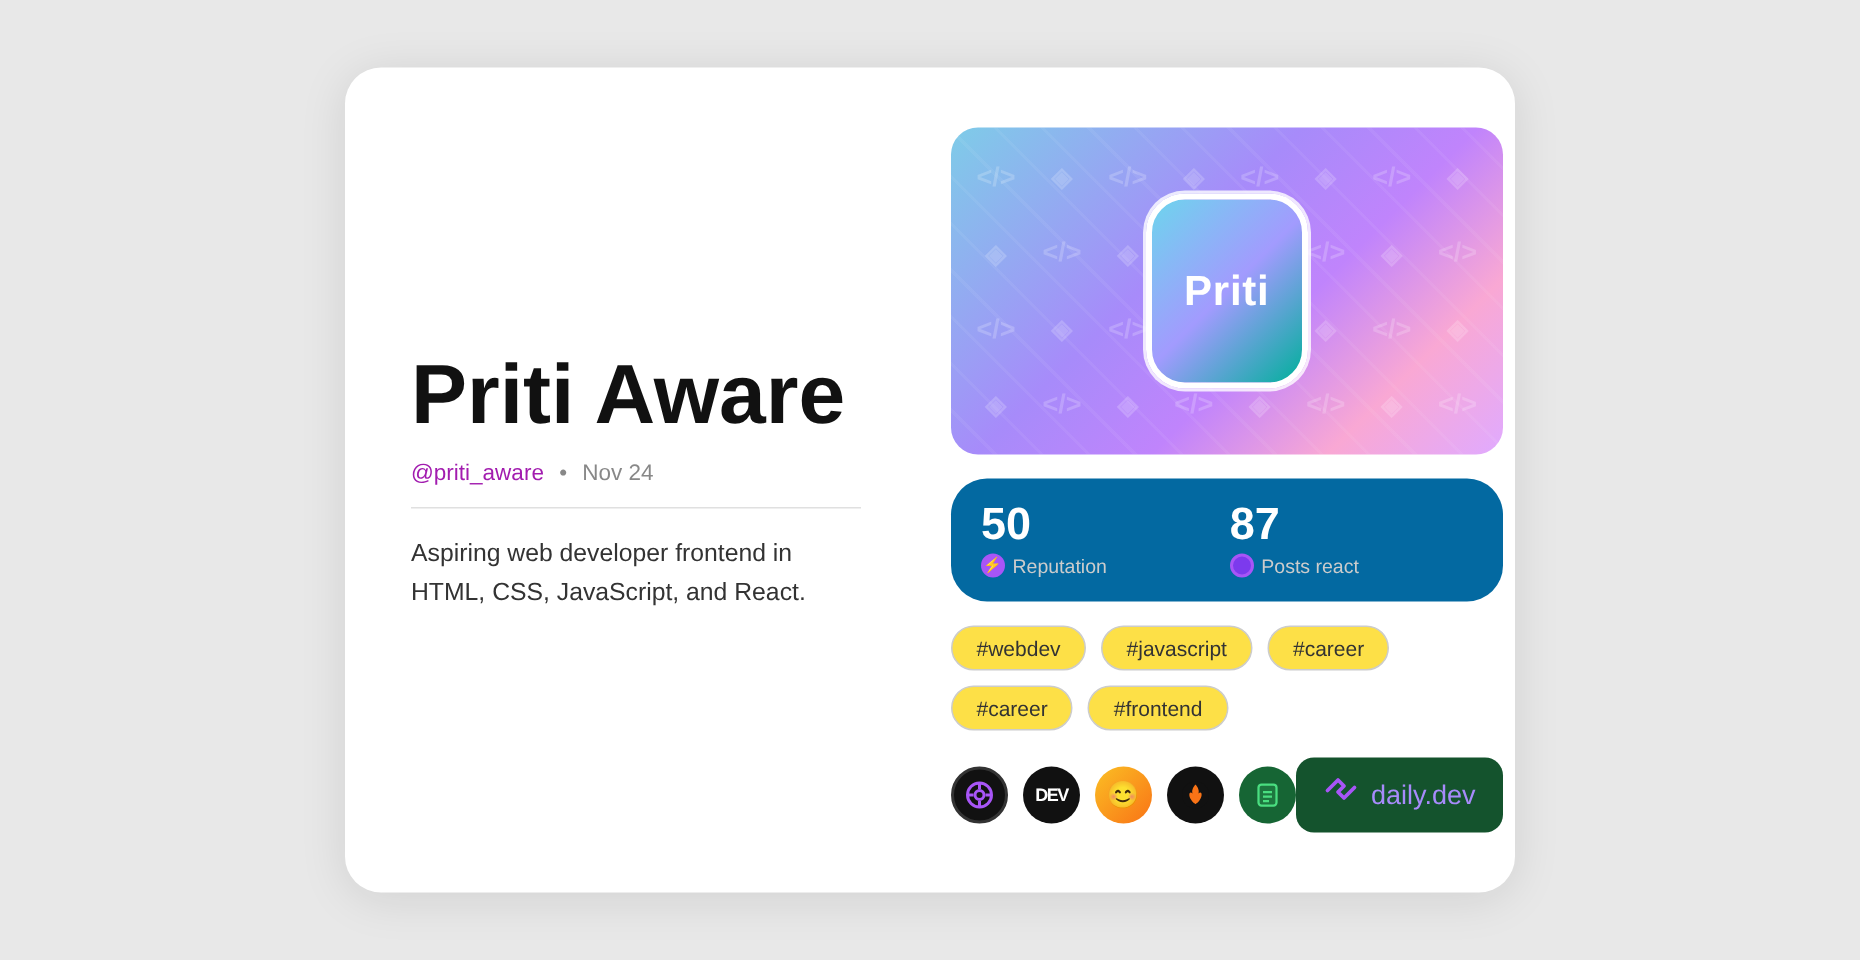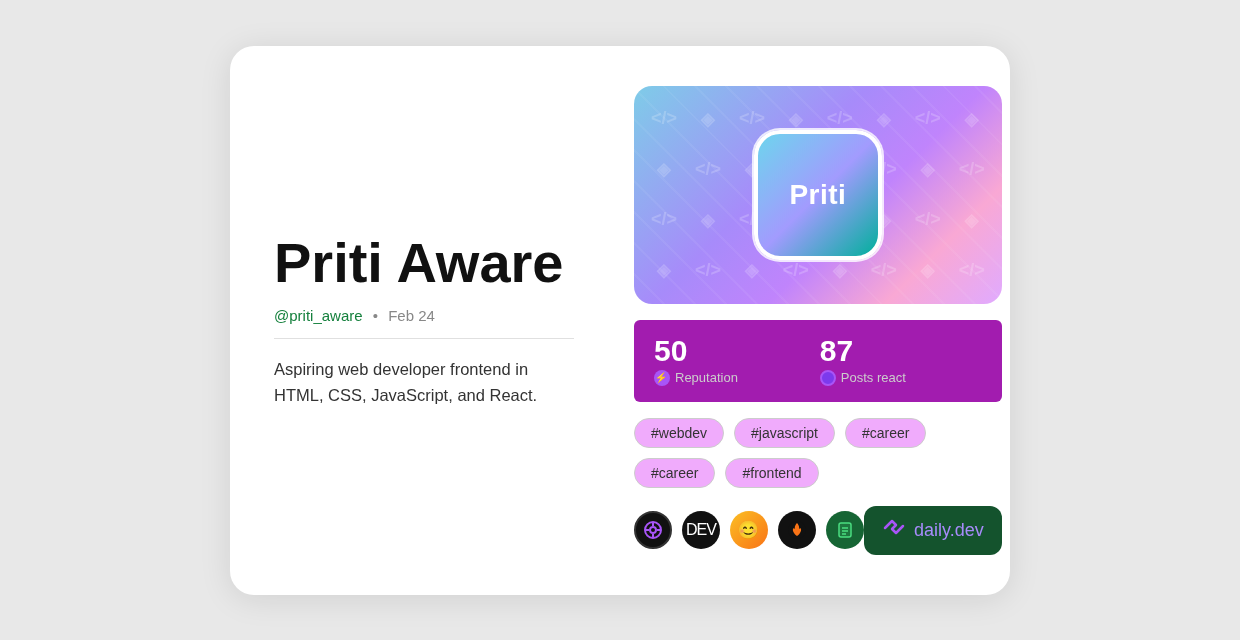--- a/index.html
+++ b/index.html
@@ -34,21 +34,21 @@
       font-weight: 800;
       color: #111;
       line-height: 1.1;
       margin-bottom: 14px;
     }
     .meta-row {
       font-size: 15px;
       color: #888;
       margin-bottom: 14px;
     }
-    .meta-row span.handle { color: #15803d; text-align: right; }
+    .meta-row span.handle { color: #a21caf; text-align: right; }
     .meta-row span.dot { margin: 0 6px; }
     .meta-row span.date { color: #888; }
     .divider {
       border: none;
       border-top: 1.5px solid #e0e0e0;
       margin-bottom: 18px;
     }
     .bio {
       font-size: 16.5px;
       color: #333;
@@ -100,40 +100,40 @@
       font-weight: 700;
     }
     .avatar-wrap {
       position: absolute;
       top: 50%;
       left: 50%;
       transform: translate(-50%, -50%);
       z-index: 2;
     }
     .avatar-outer {
-      width: 128px;
+      width: 108px;
       height: 130px;
       border-radius: 26px;
       border: 4px solid #fff;
       background: linear-gradient(135deg, #6dd5ed, #a29bfe, #00b09b);
       display: flex;
       align-items: center;
       justify-content: center;
       box-shadow: 0 0 0 2px rgba(255,255,255,0.8);
     }
     .avatar-name {
       font-size: 28px;
       font-weight: 800;
       color: #fff;
       letter-spacing: 0.5px;
     }
     
     .stats-bar {
-      background: #a21caf;
-      border-radius: 6px;
+      background: #0369a1;
+      border-radius: 24px;
       display: flex;
       flex-direction: row;
       align-items: center;
       padding: 16px 20px;
       gap: 4px;
     }
     .stat-item {
       flex: 1;
       display: flex;
       flex-direction: column;
@@ -173,21 +173,21 @@
       flex-wrap: wrap;
       gap: 10px;
     }
     .tag {
       border: 1.5px solid #ccc;
       border-radius: 20px;
       padding: 6px 16px;
       font-size: 14px;
       font-weight: 500;
       color: #333;
-      background: #f0abfc;
+      background: #fde047;
     }
     
     .sources-row {
       display: flex;
       flex-direction: row;
       align-items: center;
       justify-content: space-between;
       margin-top: 2px;
     }
     .source-icons {
@@ -241,21 +241,21 @@
 </head>
 <body>
 
 <div class="card">
 
   <div class="left-panel">
     <h1 class="name-title">Priti Aware</h1>
     <div class="meta-row">
       <span class="handle">@priti_aware</span>
       <span class="dot">•</span>
-      <span class="date">Feb 24</span>
+      <span class="date">Nov 24</span>
     </div>
     <hr class="divider">
     <p class="bio">Aspiring web developer frontend in HTML, CSS, JavaScript, and React.</p>
   </div>
 
   <div class="right-panel">
 
     <div class="profile-banner">
       <div class="banner-pattern"></div>
 
@@ -332,21 +332,21 @@
           <svg width="20" height="20" viewBox="0 0 20 20" fill="none">
             <circle cx="10" cy="10" r="8" stroke="#a855f7" stroke-width="2" fill="none"></circle>
             <circle cx="10" cy="10" r="3" stroke="#a855f7" stroke-width="2" fill="none"></circle>
             <line x1="10" y1="2" x2="10" y2="6" stroke="#a855f7" stroke-width="2"></line>
             <line x1="10" y1="14" x2="10" y2="18" stroke="#a855f7" stroke-width="2"></line>
             <line x1="2" y1="10" x2="6" y2="10" stroke="#a855f7" stroke-width="2"></line>
             <line x1="14" y1="10" x2="18" y2="10" stroke="#a855f7" stroke-width="2"></line>
           </svg>
         </div>
 
-        <div class="source-icon si-black" style="font-size:16px;font-weight:400;letter-spacing:-1px;">DEV</div>
+        <div class="source-icon si-black" style="font-size:12px;font-weight:700;letter-spacing:-1px;">DEV</div>
 
         <div class="source-icon si-avatar" style="background:linear-gradient(135deg,#fbbf24,#f97316);font-size:18px;display:flex;align-items:center;justify-content:center;">
           😊
         </div>
 
         <div class="source-icon si-fire" style="background:#111;">
           <svg width="20" height="20" viewBox="0 0 20 20">
             <circle cx="10" cy="10" r="9" fill="#111"></circle>
             <path d="M10 3 C10 3, 13 6, 12 9 C14 7, 15 10, 13 13 C12 15, 10 16, 10 16 C10 16, 8 15, 7 13 C5 10, 6 7, 8 9 C7 6, 10 3, 10 3Z" fill="#f97316"></path>
           </svg>

